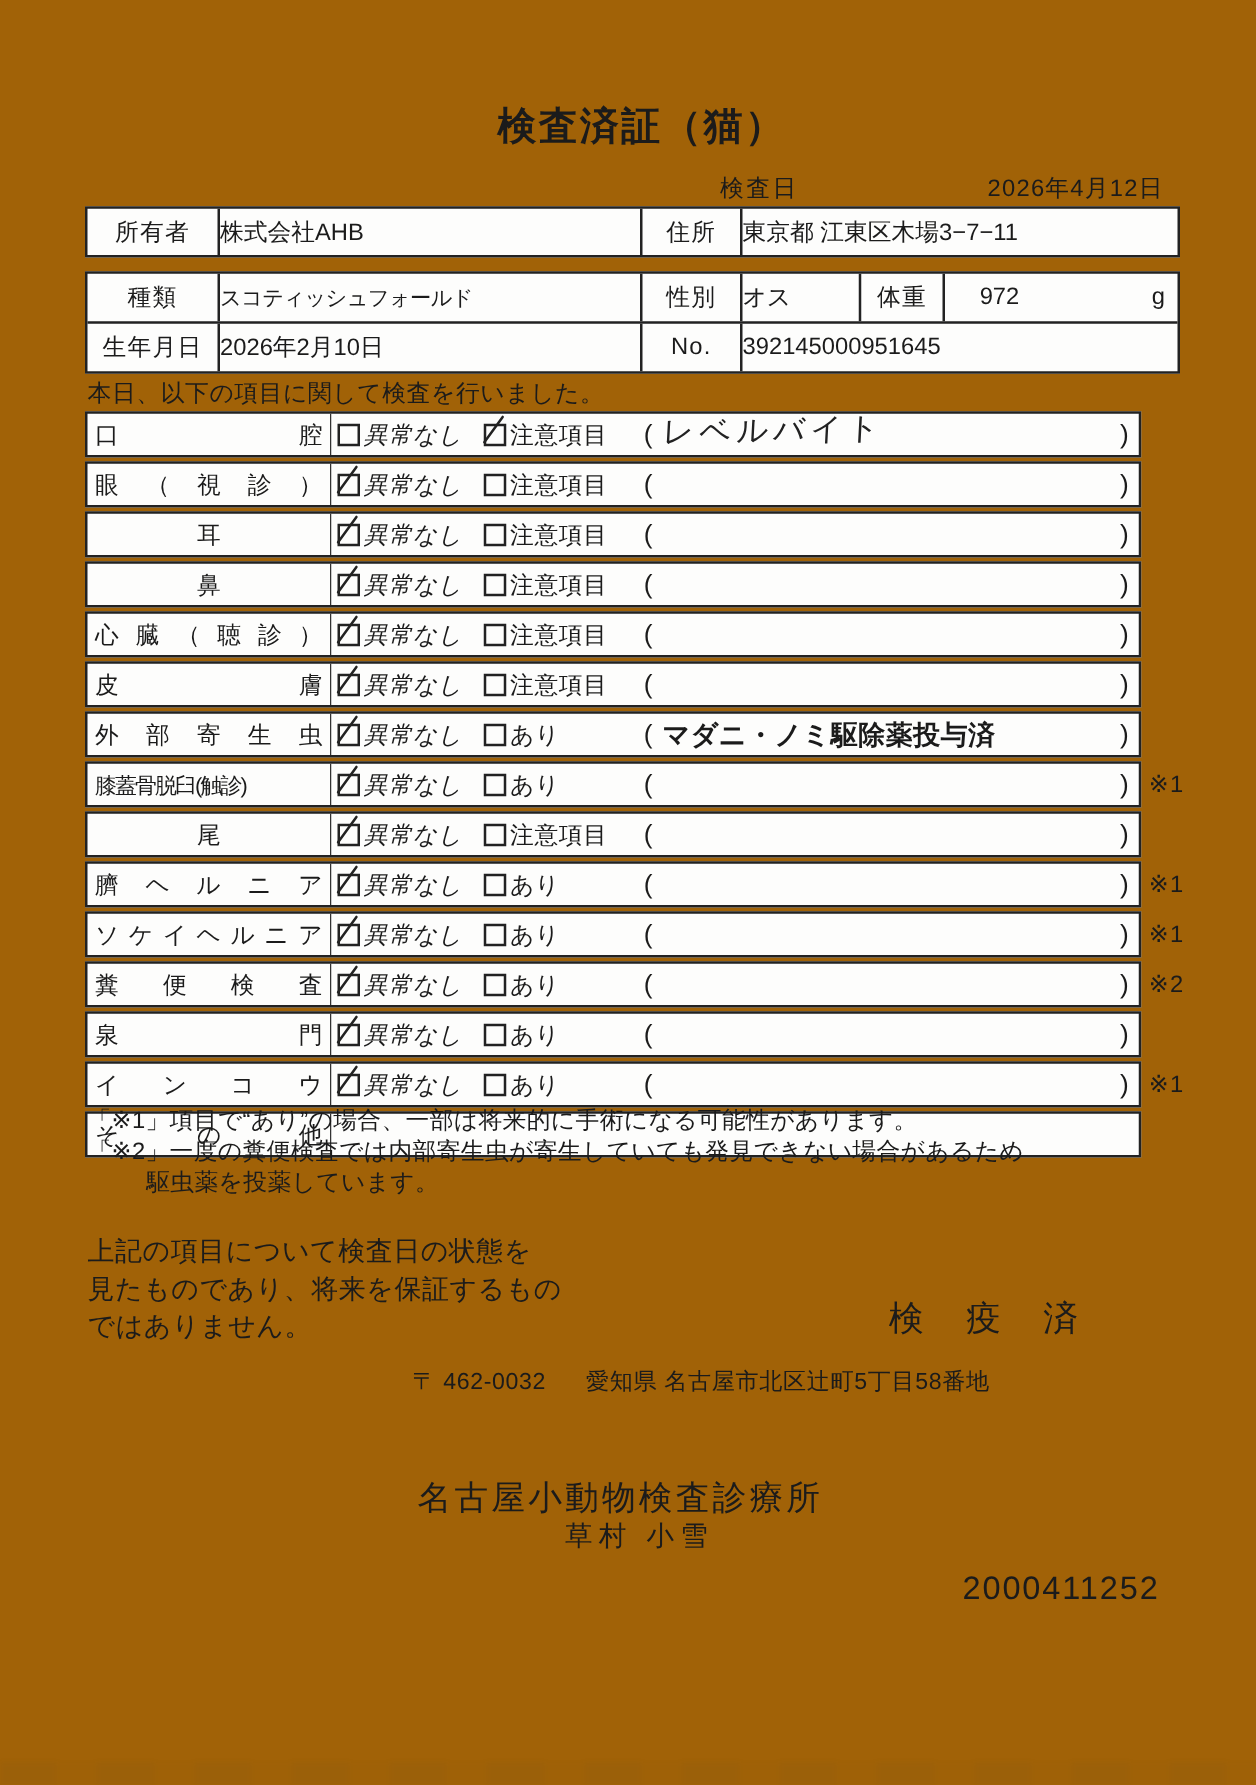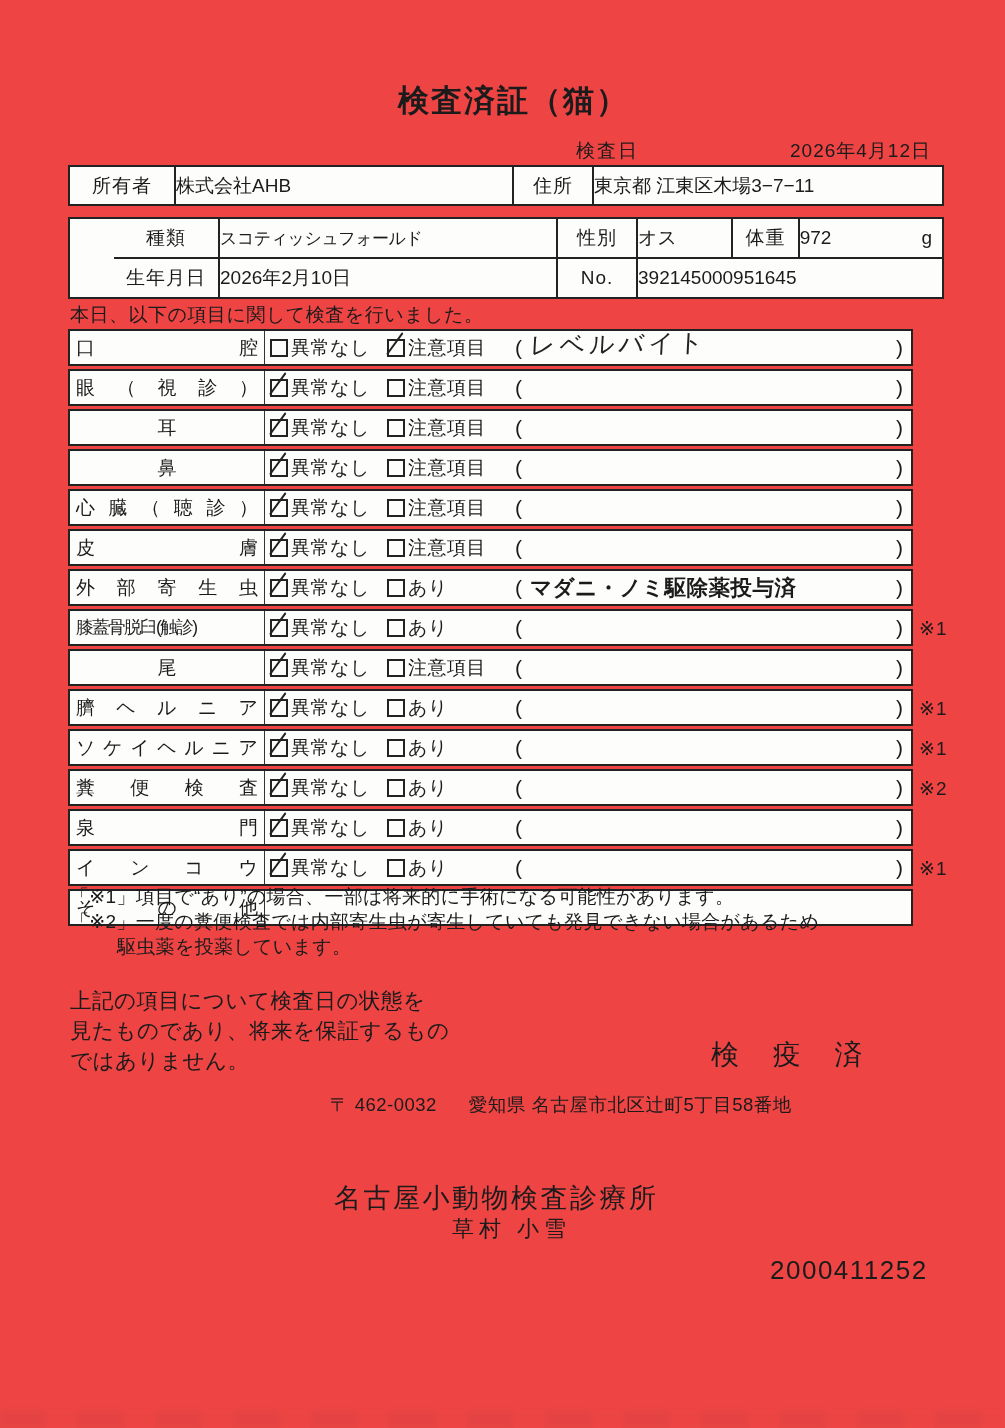--- a/index.html
+++ b/index.html
@@ -1,66 +1,66 @@
 <!DOCTYPE html>
 <html><head>
 <meta charset="utf-8">
 <style>
   html,body{margin:0;padding:0;background:#e8e8e8;}
   .page{
     position:relative;
     width:1005px;height:1428px;
     margin:0 auto;
-    background:#ef4444;
+    background:#a16207;
     font-family:"Liberation Sans","DejaVu Sans",sans-serif;
     color:#1b1b1b;
     overflow:hidden;
   }
   
   .doc-title{
     position:absolute;left:398px;top:80px;
     font-size:31px;font-weight:600;letter-spacing:2px;
   }
   .exam-date-row{position:absolute;left:0;top:138px;width:100%;font-size:19px;}
   .exam-date-label{position:absolute;left:576px;top:0;letter-spacing:2px;}
   .exam-date-value{position:absolute;left:790px;top:0;letter-spacing:1px;}
   
   .tbl{position:absolute;left:68px;border:2px solid #222;background:#fdfdfc;}
   .tbl1{top:165px;width:872px;height:37px;display:grid;grid-template-columns:104px 338px 80px 1fr;}
   .tbl2{top:217px;width:872px;height:78px;}
-  .trow{display:grid;height:38px;margin-left:44px;}
+  .trow{display:grid;height:38px;}
   .trow1{grid-template-columns:104px 338px 80px 95px 67px 1fr;border-bottom:2px solid #222;}
   .trow2{grid-template-columns:104px 338px 80px 1fr;height:38px;}
   .cell{display:flex;align-items:center;font-size:19px;overflow:hidden;white-space:nowrap;}
   .cell.lab{justify-content:center;letter-spacing:1px;}
   .cell.val{padding-left:0;}
   .cell.bl{border-left:2px solid #222;}
   .cell.right{justify-content:flex-end;padding-right:10px;gap:45px;}
   .w-gap{display:inline-block;width:16px;}
   .breed{font-size:17px;letter-spacing:-0.5px;}
   
   .intro{position:absolute;left:70px;top:302px;font-size:19px;letter-spacing:0.5px;}
   
   .checklist{position:absolute;left:68px;top:329px;width:845px;}
   .crow{
     position:relative;display:flex;align-items:stretch;
     height:33px;border:2px solid #222;margin-top:3px;background:#fdfdfc;
   }
   .crow:first-child{margin-top:0;}
   .clab{
     width:182px;flex:none;border-right:1.5px solid #333;
-    display:flex;align-items:flex-start;padding:4px 6px;
+    display:flex;align-items:center;padding:4px 6px;
   }
   .clab-t{width:100%;font-size:19px;}
   .al-justify{text-align:justify;text-align-last:justify;}
   .al-center{text-align:center;}
   .al-fit{letter-spacing:-1.5px;font-size:17.5px;white-space:nowrap;}
   .copts{flex:1;position:relative;display:flex;align-items:center;padding-left:5px;font-size:19px;}
   .opt{display:flex;align-items:center;}
-  .opt1{width:117px;}
+  .opt1{width:117px;font-style:italic;}
   .optt{margin-left:3px;letter-spacing:0.5px;}
   .cb{
     position:relative;width:14px;height:14px;flex:none;
     border:2px solid #222;background:transparent;
   }
   .cb.checked::after{
     content:"";position:absolute;left:-1px;bottom:-1px;
     width:27px;height:2.4px;background:#222;border-radius:2px;
     transform-origin:0 100%;transform:rotate(-54deg);
   }

